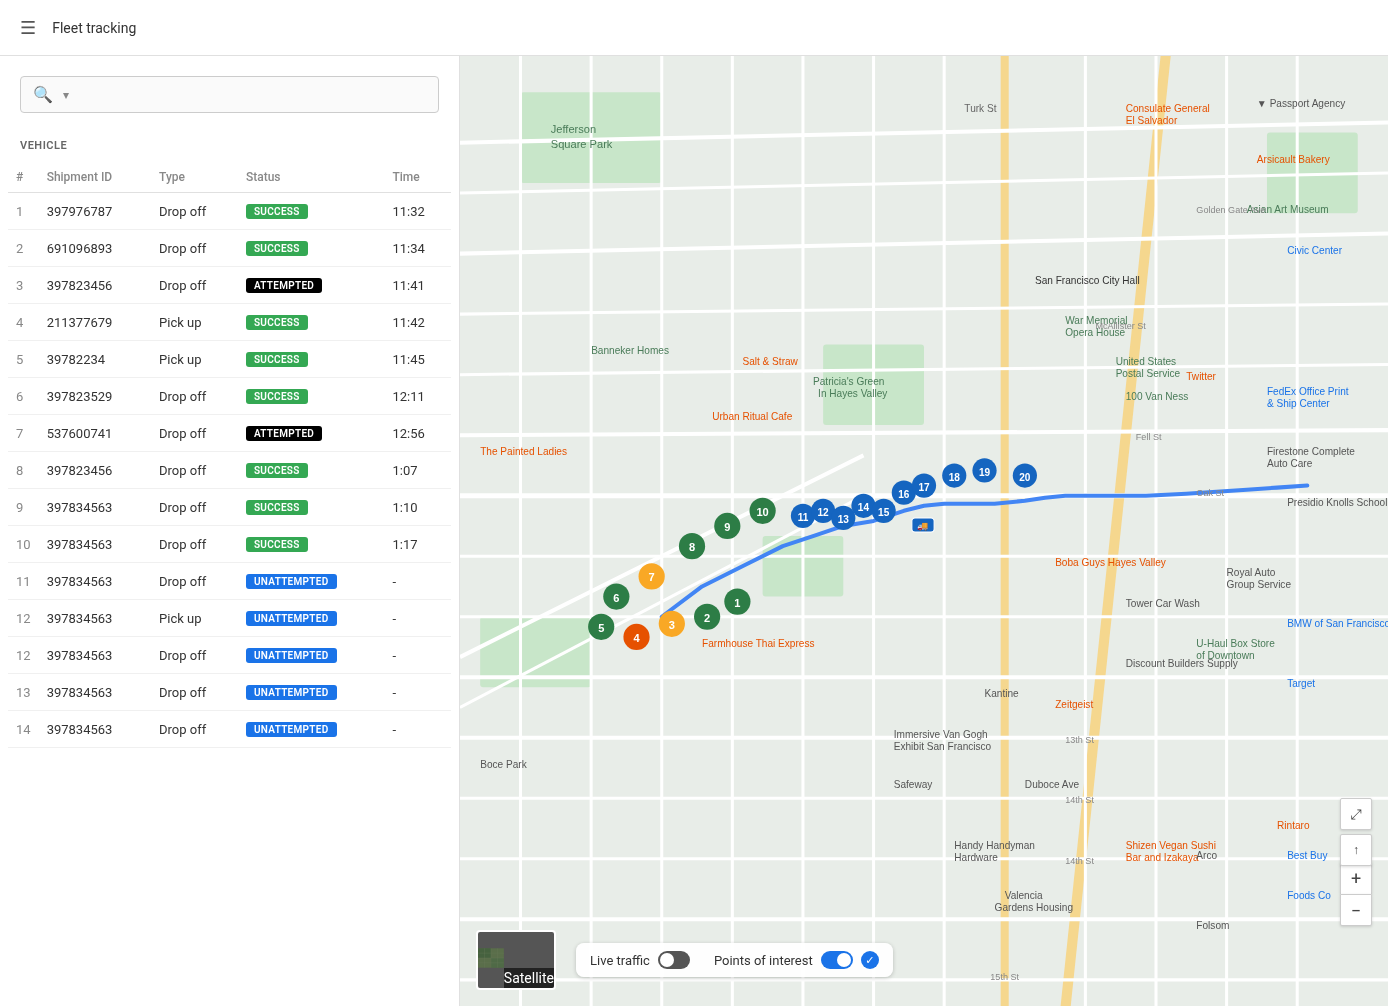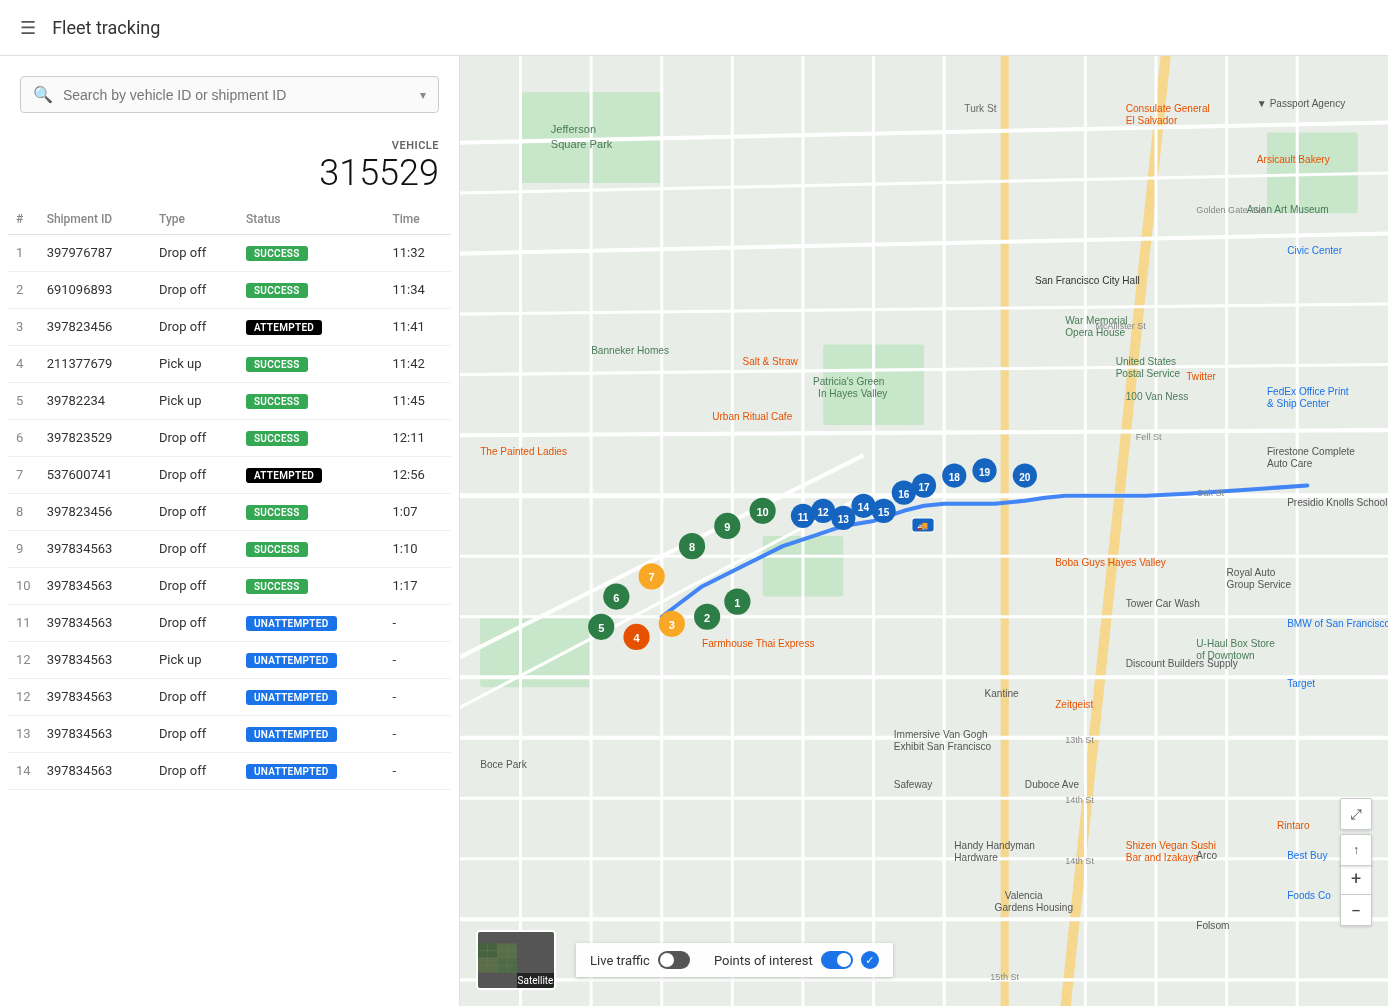--- a/index.html
+++ b/index.html
@@ -12,21 +12,21 @@
       border-bottom: 1px solid #e0e0e0;
       height: 56px;
     }
     .menu-icon {
       margin-right: 16px;
       cursor: pointer;
       font-size: 18px;
       color: #555;
     }
     .app-title {
-      font-size: 18px;
+      font-size: 14px;
       font-weight: 400;
       color: #333;
     }
 
     .main-layout {
       display: flex;
       height: calc(1006px - 56px);
     }
 
     .sidebar {
@@ -63,21 +63,20 @@
       font-size: 14px;
       color: #555;
     }
     .search-arrow {
       color: #888;
       font-size: 12px;
     }
 
     .vehicle-section {
       padding: 16px 20px 8px 20px;
-      text-align: right;
     }
     .vehicle-label {
       font-size: 11px;
       font-weight: 600;
       color: #666;
       letter-spacing: 0.5px;
       text-transform: uppercase;
     }
     .vehicle-id {
       font-size: 36px;
@@ -164,33 +163,32 @@
       border: 2px solid #fff;
       overflow: hidden;
       position: relative;
       display: flex;
       align-items: flex-end;
       justify-content: center;
     }
     .satellite-label {
       background: rgba(0,0,0,0.6);
       color: #fff;
-      font-size: 10px;
+      font-size: 14px;
       width: 100%;
-      text-align: center;
       padding: 2px 0;
     }
 
     .map-controls-bottom {
       display: flex;
       align-items: center;
       gap: 24px;
       background: rgba(255,255,255,0.95);
       padding: 8px 14px;
-      border-radius: 0;
+      border-radius: 8px;
       box-shadow: 0 1px 4px rgba(0,0,0,0.2);
     }
     .toggle-item {
       display: flex;
       align-items: center;
       gap: 8px;
       font-size: 13px;
       color: #333;
     }
     .toggle-circle {
@@ -247,28 +245,26 @@
   <span class="app-title">Fleet tracking</span>
 </div>
 
 <div class="main-layout">
 
   <div class="sidebar">
 
     <div class="search-container">
       <div class="search-box">
         <span class="search-icon-wrap">🔍</span>
-        <input class="search-input" type="text" placeholder="Search by vehicle ID or shipment ID" style="">
         <span class="search-arrow">▾</span>
       </div>
     </div>
 
     <div class="vehicle-section">
       <div class="vehicle-label">VEHICLE</div>
-      <div class="vehicle-id">315529</div>
     </div>
 
     <div class="table-container">
       <table>
         <thead>
           <tr>
             <th>#</th>
             <th>Shipment ID</th>
             <th>Type</th>
             <th>Status</th>

